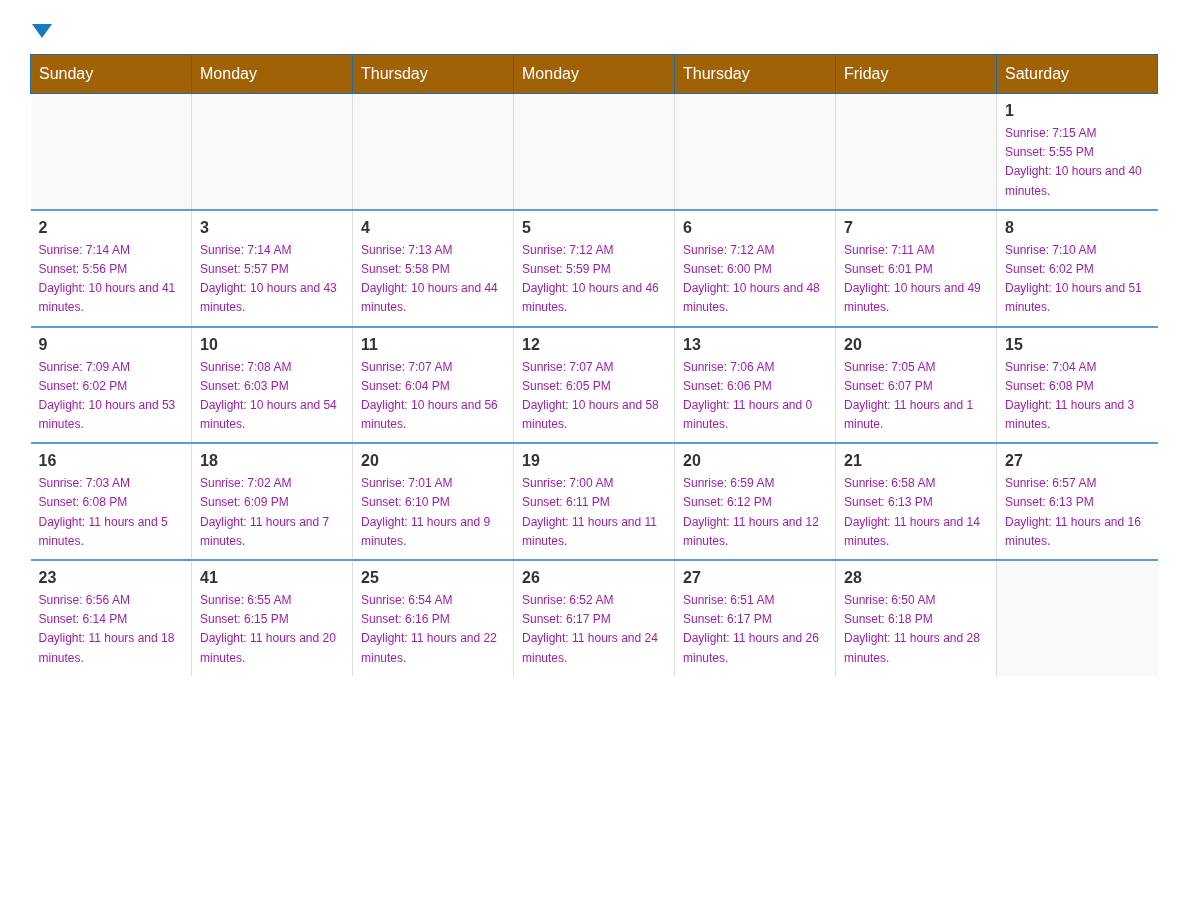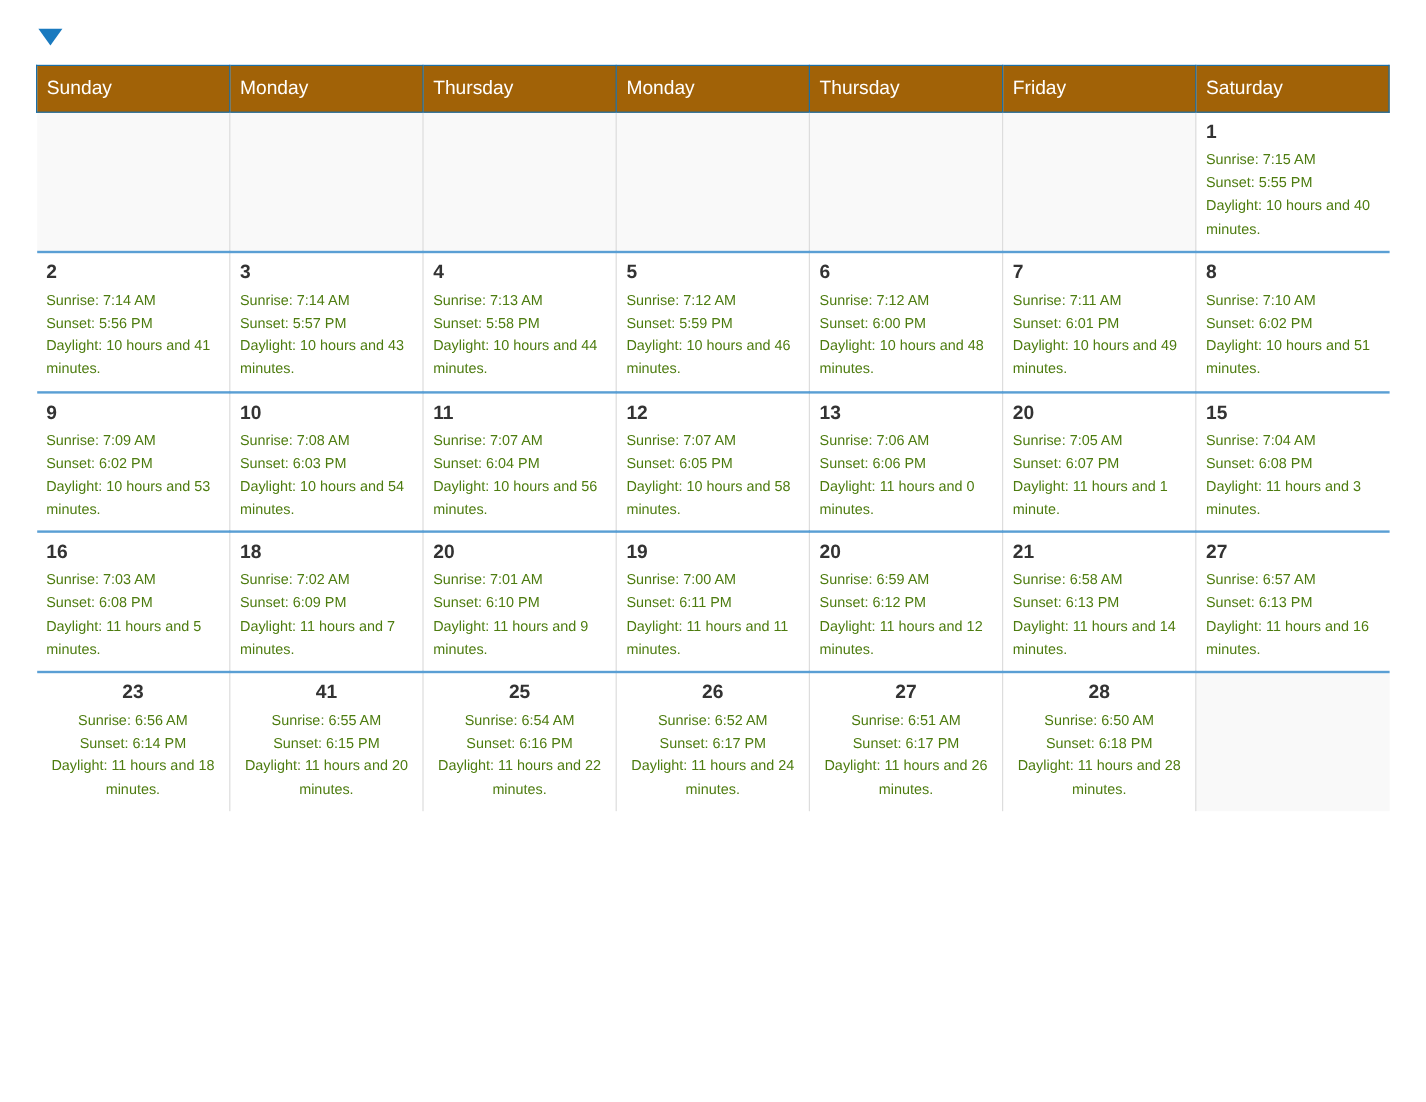--- a/index.html
+++ b/index.html
@@ -93,25 +93,24 @@
     }
     .day-number {
       font-size: 16px;
       font-weight: bold;
       margin-bottom: 4px;
       display: block;
     }
     .day-info {
       font-size: 12px;
       line-height: 1.6;
-      color: #4d7c0f;
+      color: #a21caf;
     }
     tbody tr:last-child {
       border-bottom: none;
-      text-align: center;
     }
     .empty-cell {
       background: #f9f9f9;
     }
   </style>
 </head>
 <body>
 
 <div class="header">
   <div class="logo">

